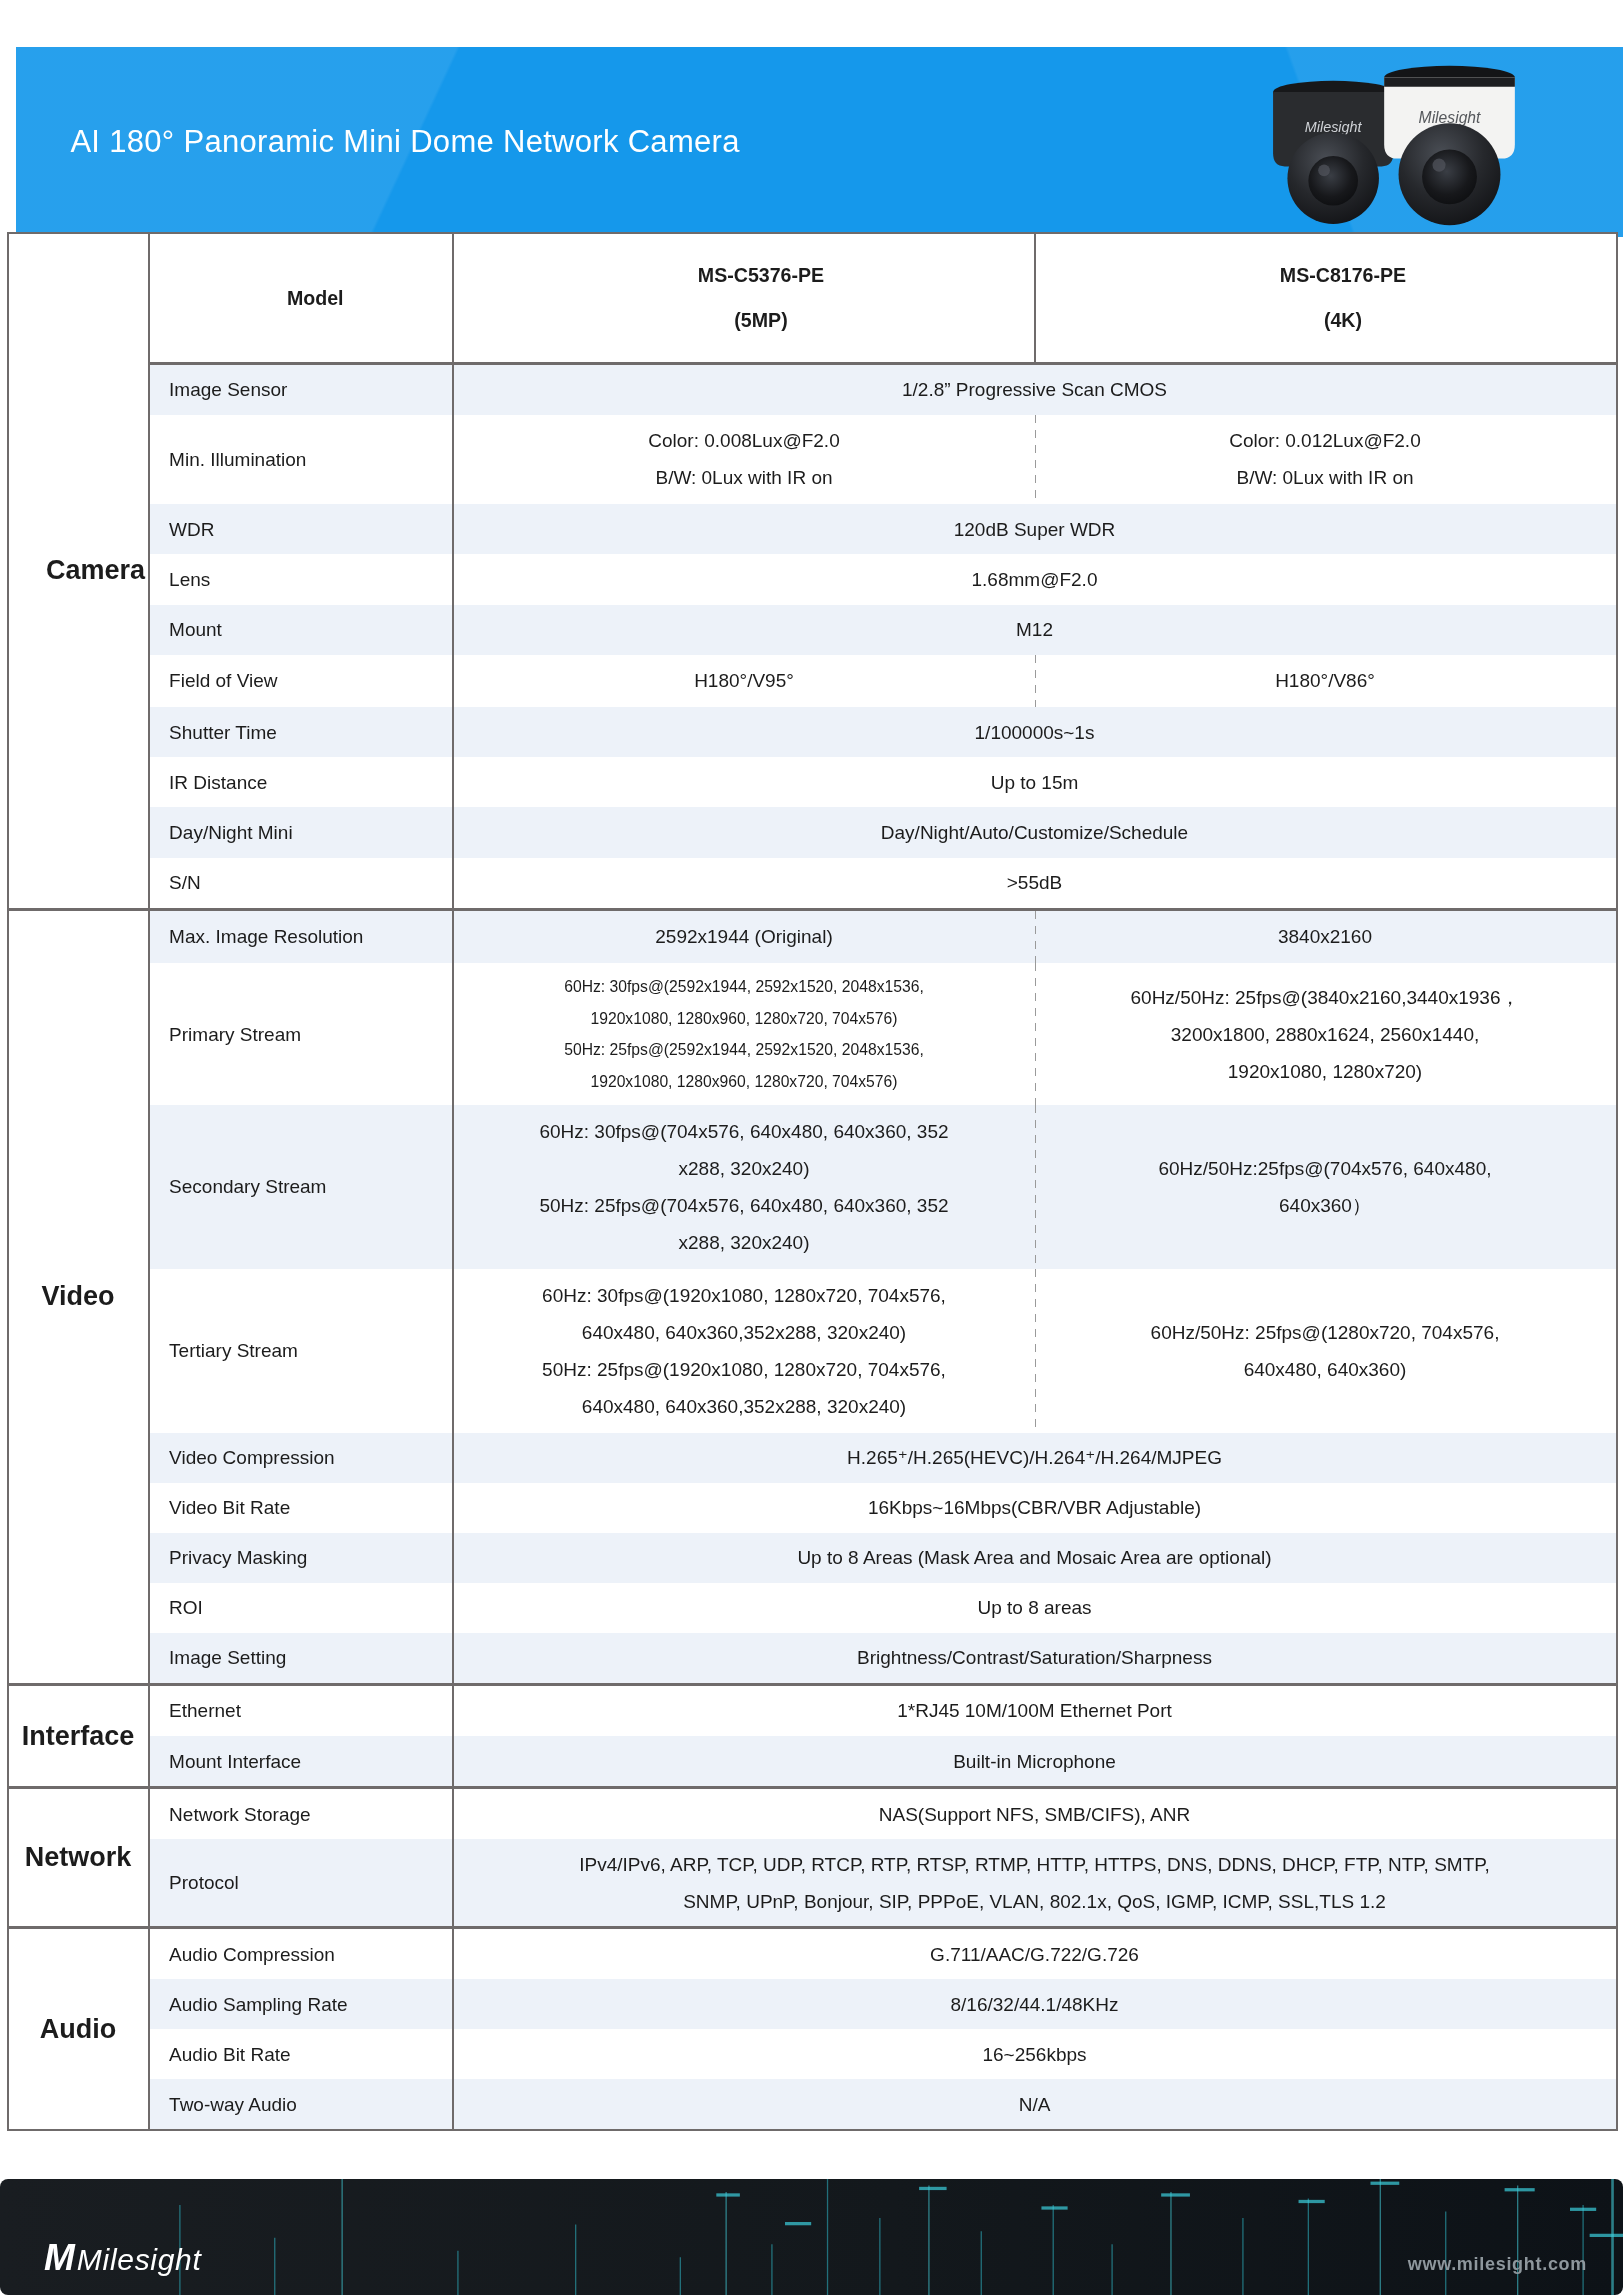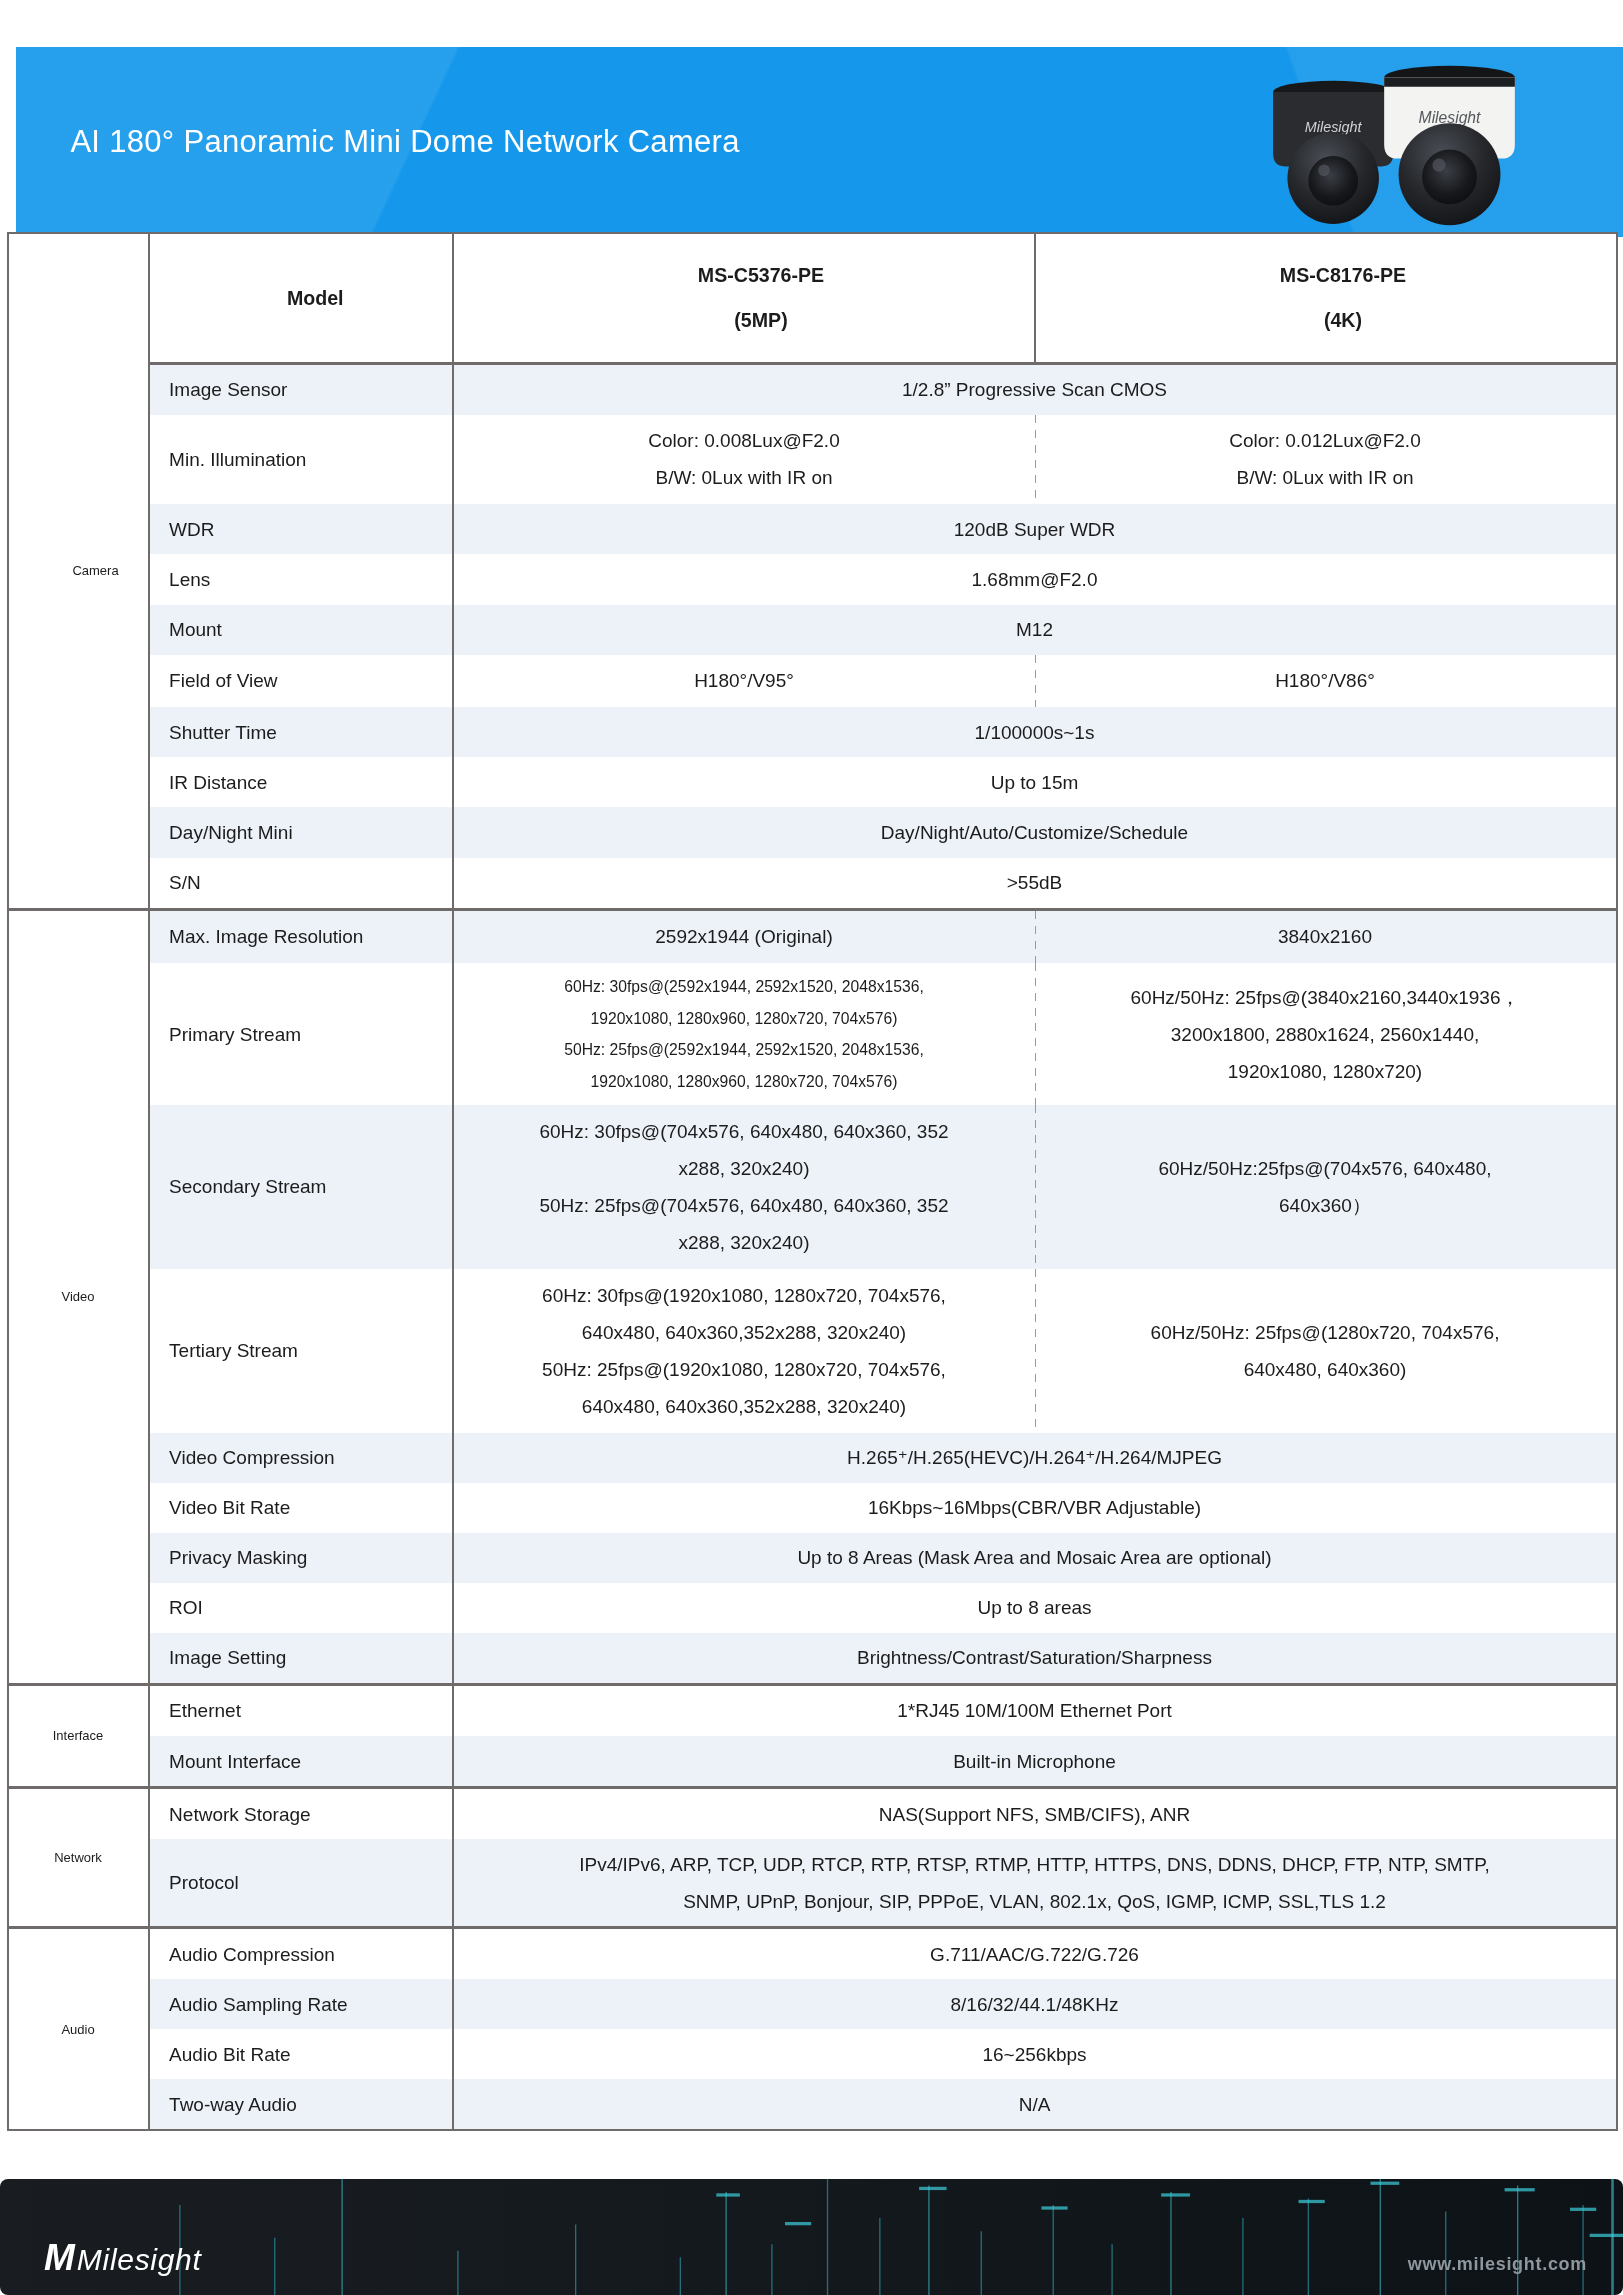--- a/index.html
+++ b/index.html
@@ -42,21 +42,21 @@
   }
   .c-group{width:141px;}
   .c-label{width:304px;}
   .c-val{width:582px;}
   td{vertical-align:middle;line-height:1.95;}
   tr.alt td{background:var(--lt);}
   tr.plain td{background:#fff;}
   td.group-cell{
     background:#fff !important;
     border-right:2px solid var(--line);
-    text-align:center;font-weight:normal;font-size:13px;
+    text-align:center;font-weight:bold;font-size:27px;
   }
   td.label-cell{
     border-right:2px solid var(--line);
     text-align:left;padding:6.5px 6.5px 6.5px 19.6px;height:50px;
   }
   td.value-cell{text-align:center;height:50px;}
   td.merged{white-space:pre-line;padding:6.5px 26px;}
   td.split-cell{padding:0;}
   .split{display:flex;align-items:stretch;width:100%;height:100%;}
   .half{

